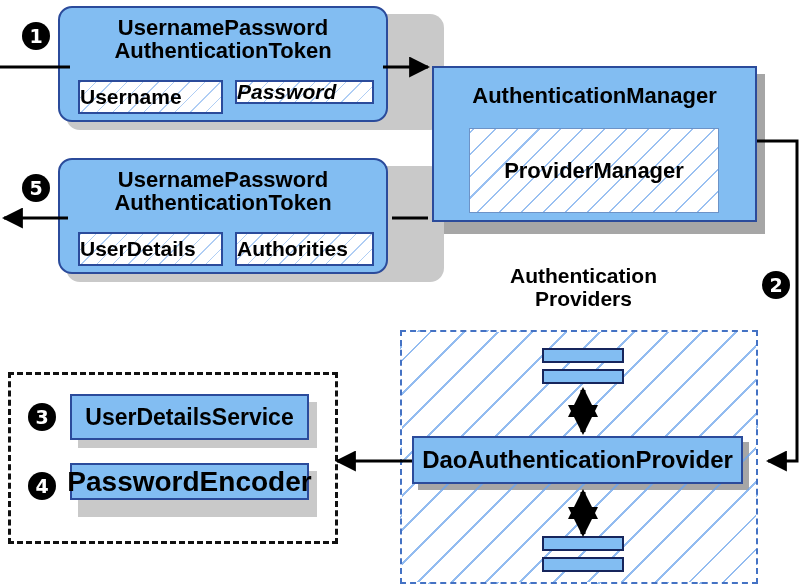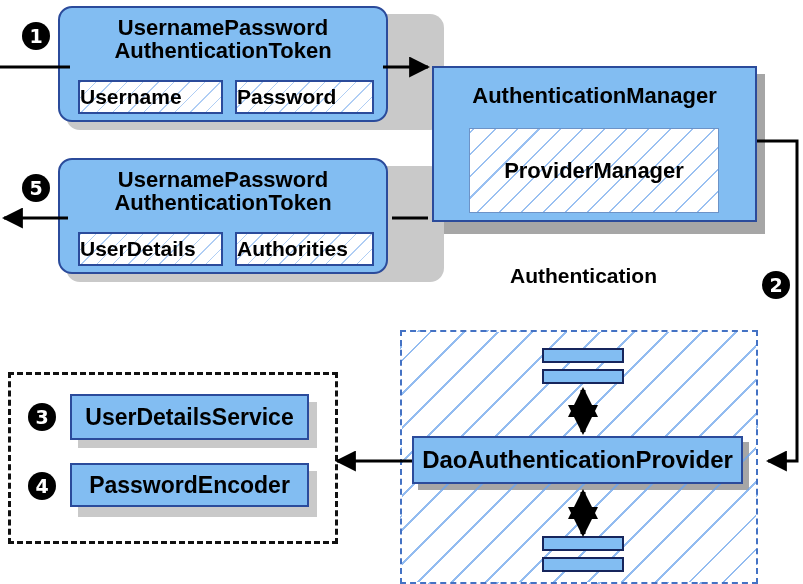--- a/index.html
+++ b/index.html
@@ -100,21 +100,21 @@
   <div class="shadow rounded" style="left:66px;top:14px;width:330px;height:116px;"></div>
   <div class="bluebox rounded" style="left:58px;top:6px;width:330px;height:116px;">
     <div style="position:absolute;left:0;right:0;top:8px;" class="t-title">
       <div>UsernamePassword</div>
       <div>AuthenticationToken</div>
     </div>
   </div>
   <div class="whitebox" style="left:78px;top:80px;width:145px;height:34px;">
     <span>Username</span>
   </div>
-  <div class="whitebox" style="left:235px;top:80px;width:139px;height:34px;">
+  <div class="whitebox" style="left:235px;top:80px;width:139px;height:24px;font-style:italic;">
     <span>Password</span>
   </div>
   <div class="num" style="left:22px;top:22px;">1</div>
 
   <div class="shadow dark" style="left:440px;top:74px;width:325px;height:160px;"></div>
   <div class="bluebox" style="left:432px;top:66px;width:325px;height:156px;">
     <div style="position:absolute;left:0;right:0;top:16px;" class="t-title">AuthenticationManager</div>
   </div>
   <div class="hatchbox" style="left:469px;top:128px;width:250px;height:85px;font-size:22px;">
     <span>ProviderManager</span>
@@ -130,20 +130,21 @@
   <div class="whitebox" style="left:78px;top:232px;width:145px;height:34px;">
     <span>UserDetails</span>
   </div>
   <div class="whitebox" style="left:235px;top:232px;width:139px;height:34px;">
     <span>Authorities</span>
   </div>
   <div class="num" style="left:22px;top:174px;">5</div>
 
   <div class="label" style="left:460px;top:265px;width:247px;font-size:21px;">
     <div>Authentication</div>
+    <div>Providers</div>
   </div>
 
   <div class="dashbox dash-blue" style="left:400px;top:330px;width:358px;height:254px;"></div>
 
   <div class="bar" style="left:542px;top:348px;width:82px;height:15px;"></div>
   <div class="bar" style="left:542px;top:369px;width:82px;height:15px;"></div>
 
   <div class="shadow dark" style="left:418px;top:442px;width:331px;height:48px;"></div>
   <div class="bluebox" style="left:412px;top:436px;width:331px;height:48px;font-size:24px;">
     <span>DaoAuthenticationProvider</span>
@@ -156,18 +157,18 @@
 
   <div class="dashbox dash-black" style="left:8px;top:372px;width:330px;height:172px;"></div>
 
   <div class="shadow" style="left:78px;top:402px;width:239px;height:46px;"></div>
   <div class="bluebox" style="left:70px;top:394px;width:239px;height:46px;font-size:23px;">
     <span>UserDetailsService</span>
   </div>
   <div class="num" style="left:28px;top:403px;">3</div>
 
   <div class="shadow" style="left:78px;top:471px;width:239px;height:46px;"></div>
-  <div class="bluebox" style="left:70px;top:463px;width:239px;height:44px;font-size:23px;">
+  <div class="bluebox" style="left:70px;top:463px;width:239px;height:37px;font-size:28px;">
     <span>PasswordEncoder</span>
   </div>
   <div class="num" style="left:28px;top:472px;">4</div>
 
 </div>
 
 </body></html>

